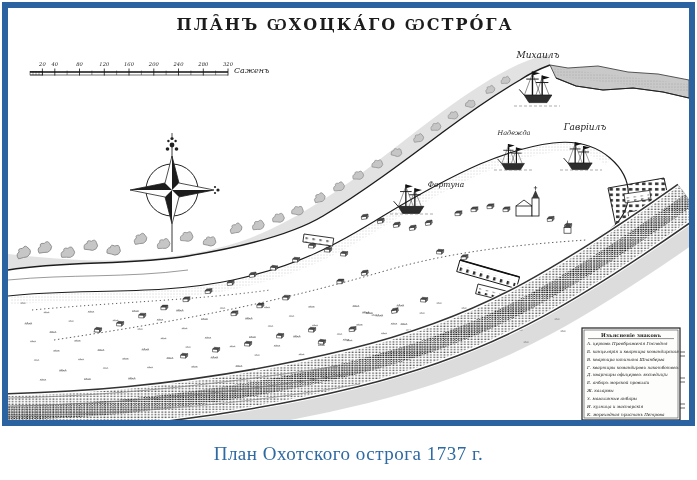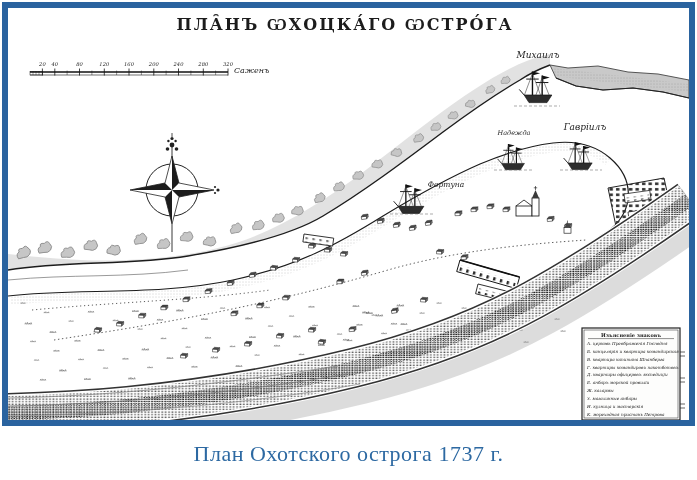--- a/index.html
+++ b/index.html
@@ -3,21 +3,21 @@
 <meta charset="utf-8">
 <style>
   html,body{margin:0;padding:0;background:#ffffff;width:697px;height:480px;overflow:hidden;
             font-family:"DejaVu Serif",serif;}
   .frame{position:absolute;left:2px;top:2px;width:681px;height:412px;
          border:6px solid #2a639f;background:#ffffff;box-sizing:content-box;}
   .frame svg{display:block;}
   .caption{position:absolute;left:0;top:430px;width:697px;height:48px;
            display:flex;align-items:center;justify-content:center;
            font-family:"Liberation Serif","DejaVu Serif",serif;
-           font-size:22px;letter-spacing:.5px;color:#2d69a2;}
+           font-size:19px;letter-spacing:.5px;color:#2d69a2;}
   text{fill:#1c1c1c;}
   .ink{stroke:#1c1c1c;fill:none;}
 </style>
 </head>
 <body>
 
 <div class="frame" style="border-color: rgb(42, 99, 159);">
 <svg width="681" height="412" viewBox="0 0 681 412" xmlns="http://www.w3.org/2000/svg">
   <defs>
     <pattern id="dots" width="3" height="3" patternUnits="userSpaceOnUse">

